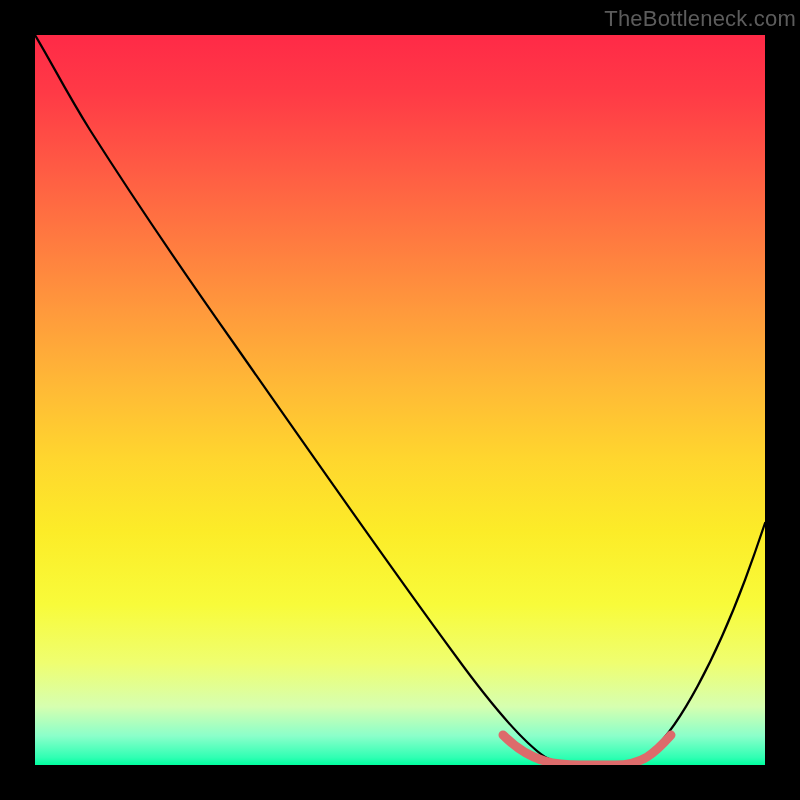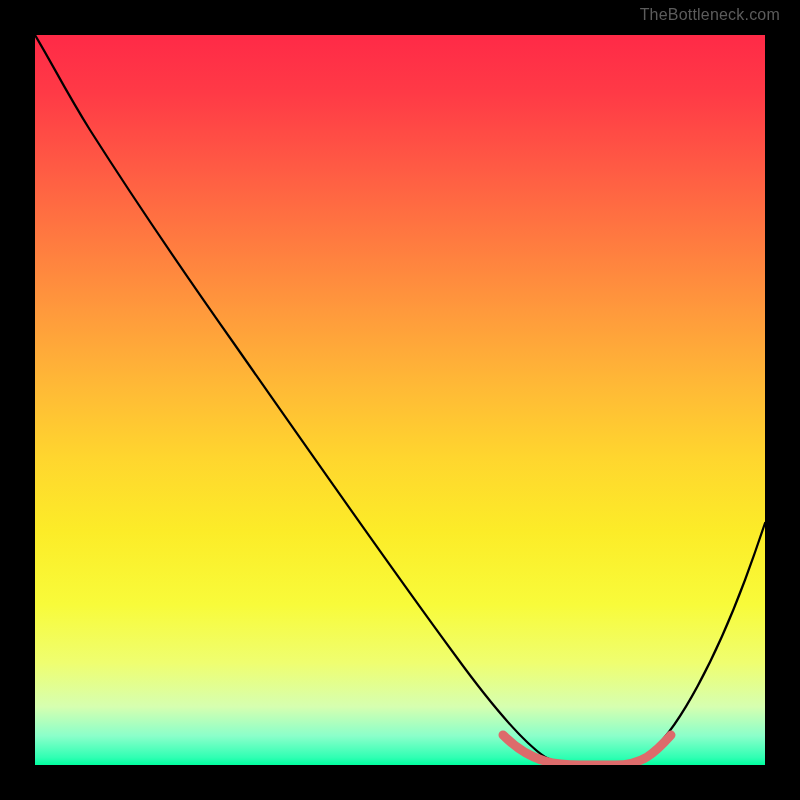--- a/index.html
+++ b/index.html
@@ -6,23 +6,23 @@
   body {
     width: 800px;
     height: 800px;
     background: #000;
     position: relative;
     font-family: Arial, sans-serif;
   }
   .watermark {
     position: absolute;
     top: 6px;
-    right: 20px;
+    right: 4px;
     color: #5c5c5c;
-    font-size: 16px;
+    font-size: 22px;
     font-weight: 500;
     letter-spacing: 0.2px;
     z-index: 10;
   }
   .plot-area {
     position: absolute;
     left: 35px;
     top: 35px;
     width: 730px;
     height: 730px;

